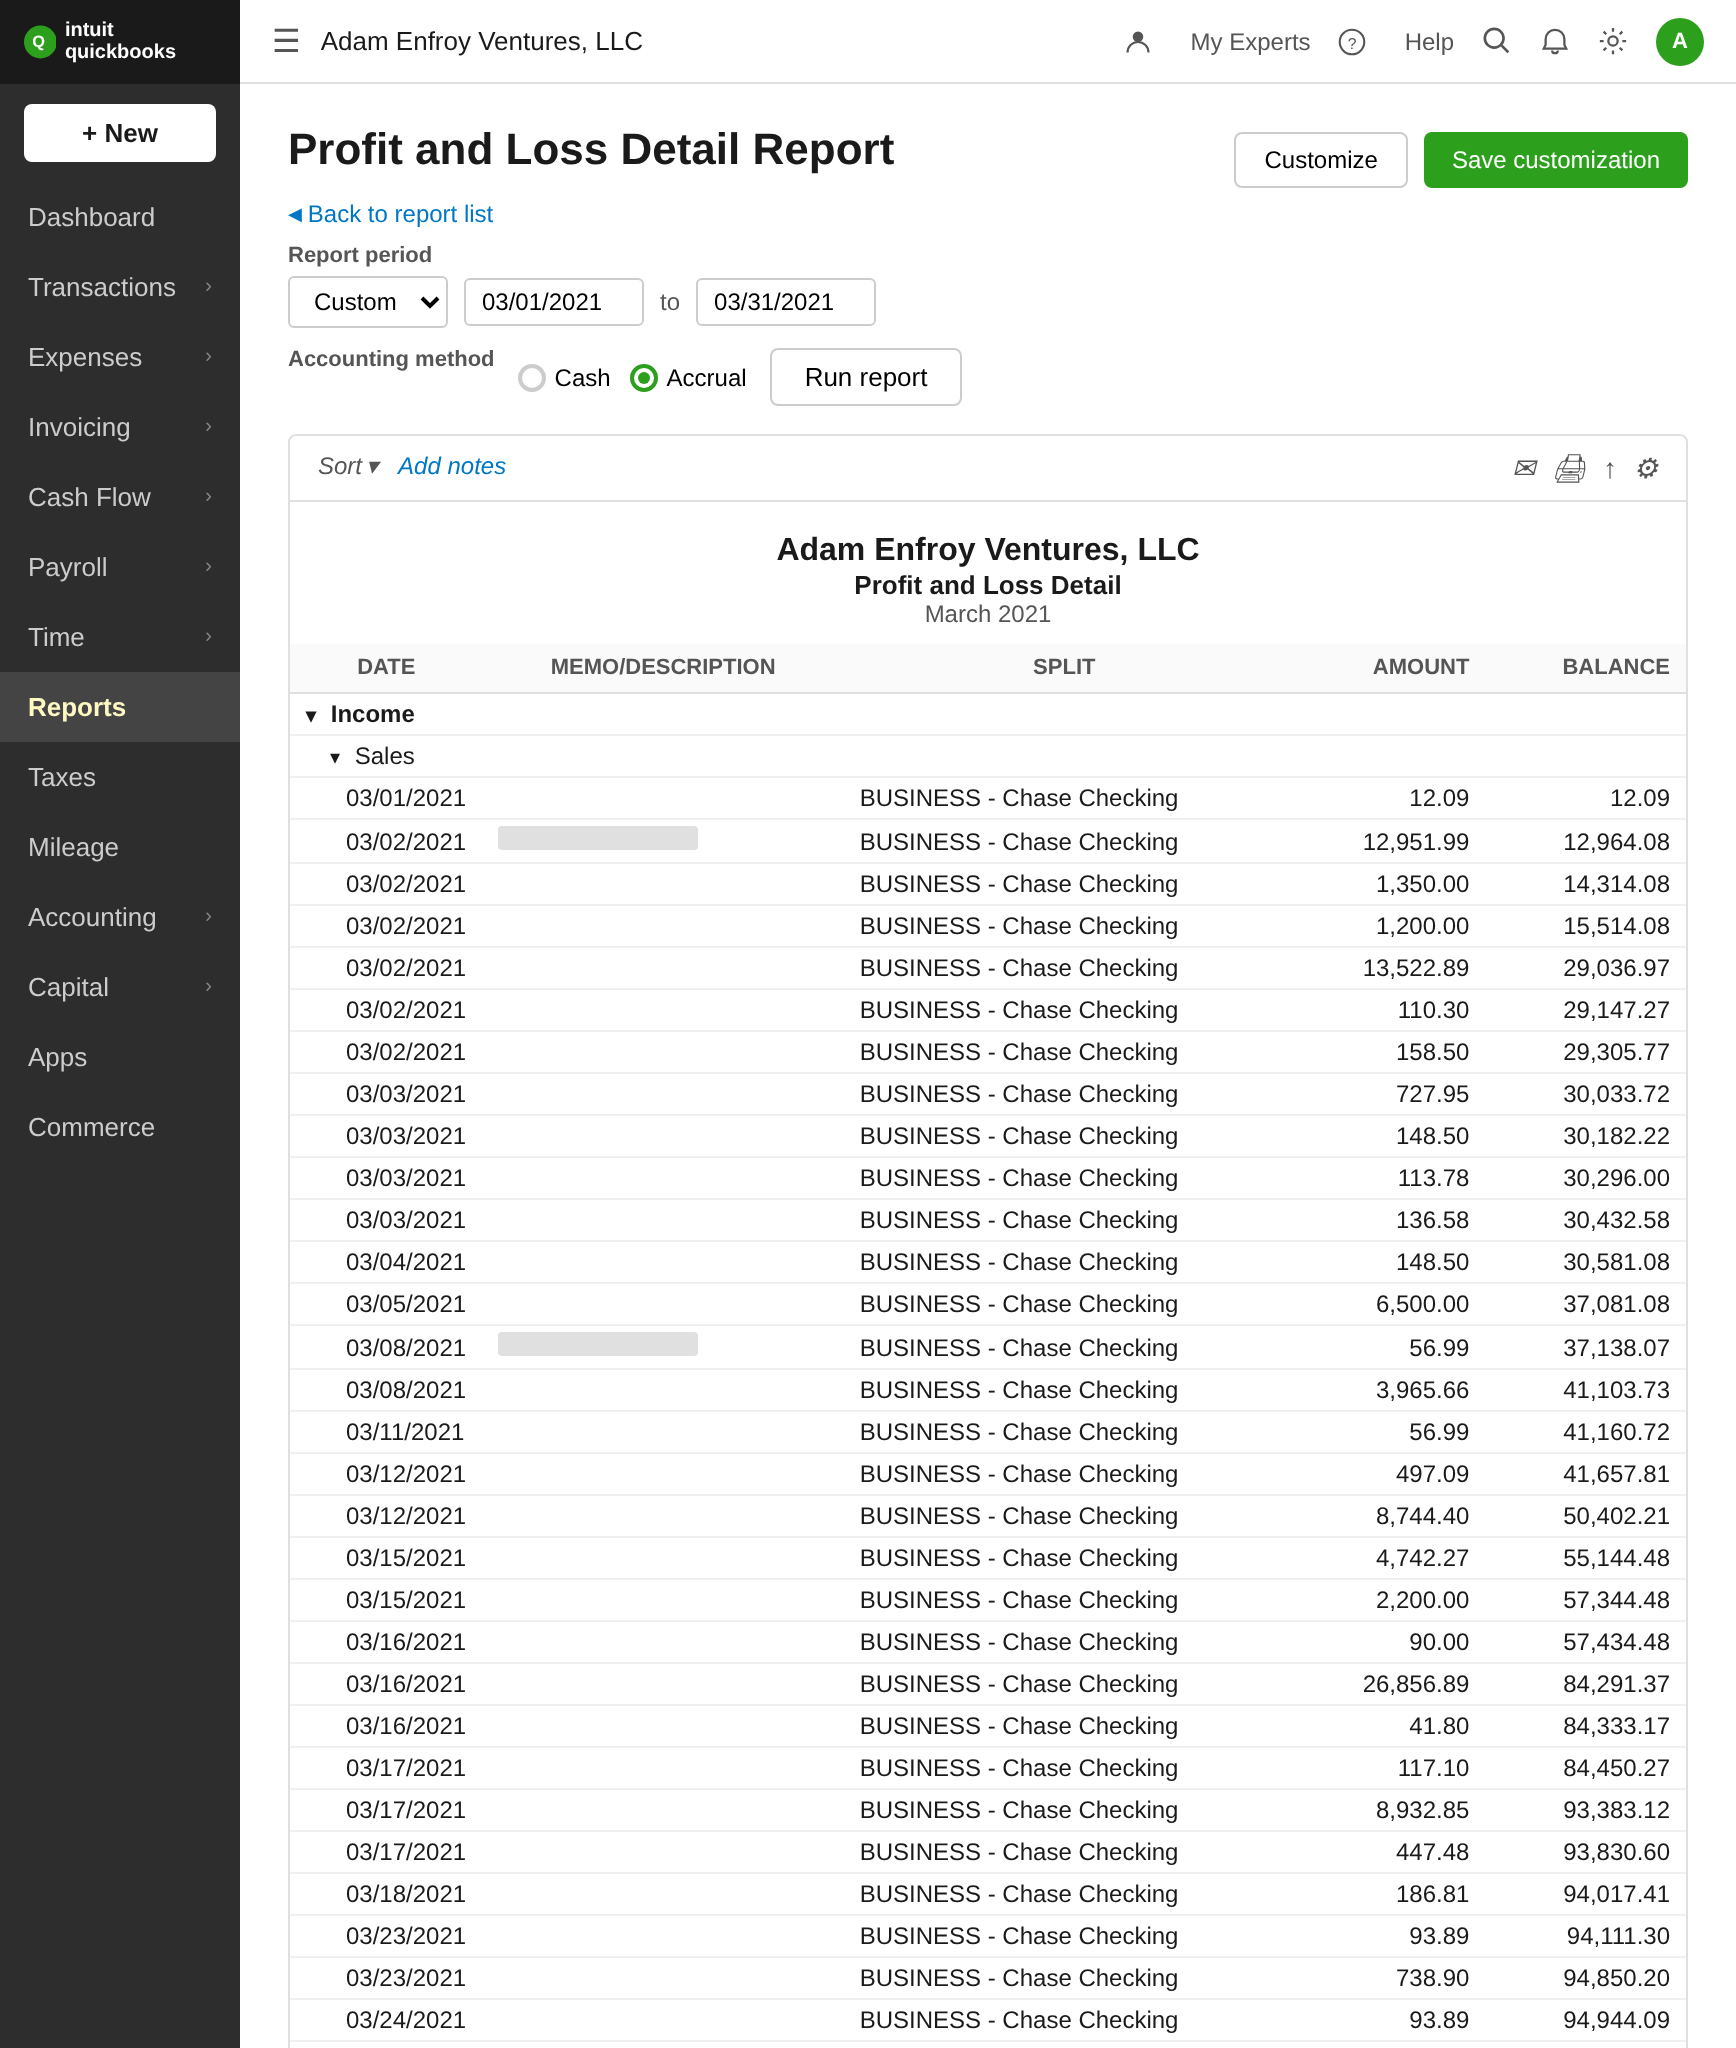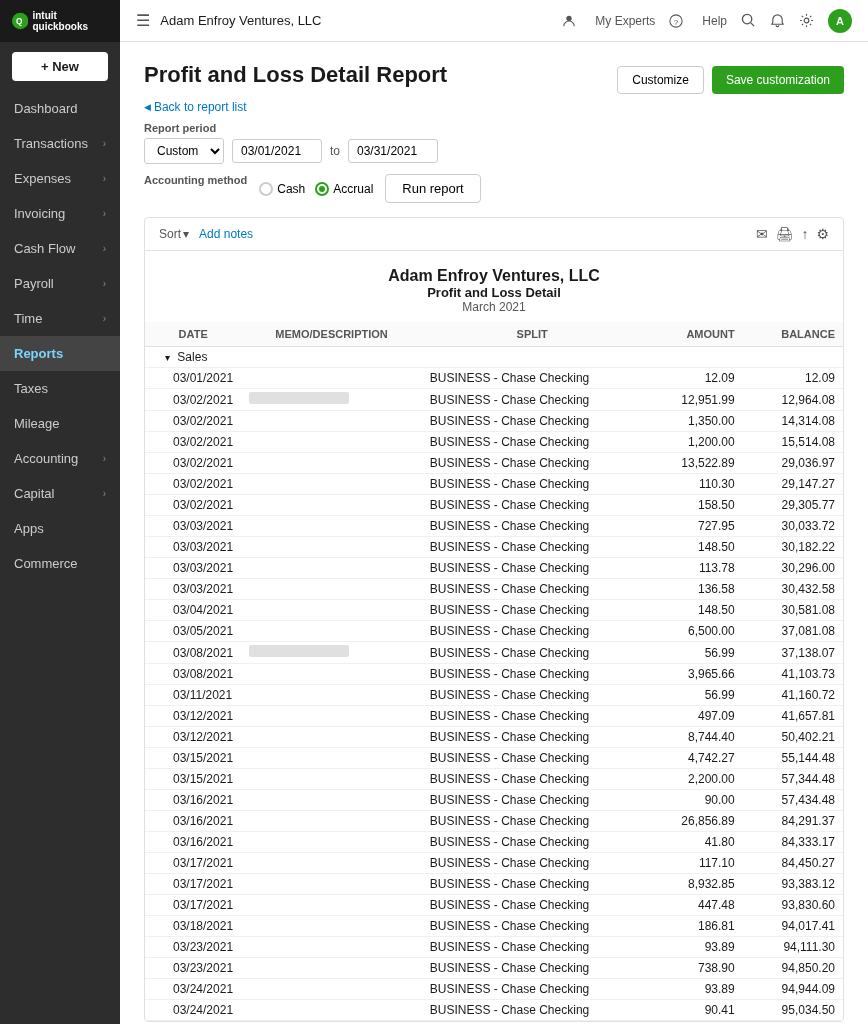--- a/index.html
+++ b/index.html
@@ -4,21 +4,21 @@
   <style>
     * { box-sizing: border-box; margin: 0; padding: 0; }
     body { font-family: 'Helvetica Neue', Arial, sans-serif; font-size: 13px; background: #f4f4f4; display: flex; height: 1024px; width: 868px; overflow: hidden; }
 
     
     .sidebar { width: 120px; min-width: 120px; background: #2d2d2d; color: #ccc; display: flex; flex-direction: column; height: 100%; }
     .sidebar-logo { background: #1a1a1a; padding: 10px 12px; display: flex; align-items: center; gap: 6px; }
     .new-btn { margin: 10px 12px; background: #fff; color: #1a1a1a; border: none; border-radius: 4px; padding: 7px 0; font-size: 13px; font-weight: 600; cursor: pointer; display: flex; align-items: center; justify-content: center; gap: 4px; }
     .sidebar-nav { flex: 1; overflow-y: auto; }
     .sidebar-item { display: flex; align-items: center; justify-content: space-between; padding: 10px 14px; cursor: pointer; font-size: 13px; color: #ccc; }
-    .sidebar-item.active { background: #444; color: #7dd3fc; font-weight: 600; }
+    .sidebar-item.active { background: #444; color: #fef9c3; font-weight: 600; }
     .sidebar-item .chevron { font-size: 10px; color: #888; }
 
     
     .main { flex: 1; display: flex; flex-direction: column; overflow: hidden; }
 
     
     .topbar { background: #fff; border-bottom: 1px solid #e0e0e0; padding: 0 16px; height: 42px; display: flex; align-items: center; justify-content: space-between; }
     .topbar-left { display: flex; align-items: center; gap: 10px; }
     .hamburger { font-size: 16px; cursor: pointer; color: #555; }
     .company-name { font-size: 13px; font-weight: 500; color: #1a1a1a; }
@@ -43,21 +43,21 @@
     .radio-item { display: flex; align-items: center; gap: 4px; cursor: pointer; }
     .radio-dot { width: 14px; height: 14px; border-radius: 50%; border: 2px solid #ccc; display: flex; align-items: center; justify-content: center; }
     .radio-dot.selected { border-color: #2ca01c; }
     .radio-dot.selected::after { content: ''; width: 6px; height: 6px; background: #2ca01c; border-radius: 50%; }
     .run-btn { background: #fff; border: 1px solid #ccc; border-radius: 4px; padding: 6px 16px; font-size: 13px; cursor: pointer; font-weight: 500; }
     .customize-btn { background: #fff; border: 1px solid #ccc; border-radius: 4px; padding: 6px 14px; font-size: 12px; cursor: pointer; }
     .save-btn { background: #2ca01c; color: #fff; border: none; border-radius: 4px; padding: 6px 14px; font-size: 12px; cursor: pointer; font-weight: 500; }
 
     
     .report-container { border: 1px solid #e0e0e0; border-radius: 4px; margin-top: 4px; position: relative; }
-    .report-toolbar { display: flex; align-items: center; justify-content: space-between; padding: 8px 14px; border-bottom: 1px solid #e0e0e0; }
+    .report-toolbar { display: flex; align-items: flex-start; justify-content: space-between; padding: 8px 14px; border-bottom: 1px solid #e0e0e0; font-style: italic; }
     .report-toolbar-left { display: flex; align-items: center; gap: 10px; font-size: 12px; }
     .sort-btn { cursor: pointer; color: #555; display: flex; align-items: center; gap: 2px; }
     .add-notes-btn { cursor: pointer; color: #0077c5; }
     .report-toolbar-right { display: flex; align-items: center; gap: 8px; }
     .toolbar-icon { font-size: 14px; cursor: pointer; color: #555; }
 
     .report-header { text-align: center; padding: 16px 0 8px; }
     .report-company { font-size: 16px; font-weight: 600; color: #1a1a1a; }
     .report-title { font-size: 13px; font-weight: 600; color: #1a1a1a; }
     .report-period { font-size: 12px; color: #555; }
@@ -270,20 +270,23 @@
           <tr>
             <th class="col-date">DATE</th>
             <th class="col-memo">MEMO/DESCRIPTION</th>
             <th class="col-split">SPLIT</th>
             <th class="col-amount right">AMOUNT</th>
             <th class="col-balance right">BALANCE</th>
           </tr>
         </thead>
         <tbody id="report-body">
 
+          <tr class="section-header">
+            <td colspan="5"><span class="collapse-arrow">▾</span> Income</td>
+          </tr>
 
           <tr>
             <td colspan="5" style="padding-left:20px;font-weight:500;"><span class="collapse-arrow">▾</span> Sales</td>
           </tr>
 
         <tr>
     <td class="indent">03/01/2021</td>
     <td></td>
     <td>BUSINESS - Chase Checking</td>
     <td class="right">12.09</td>

